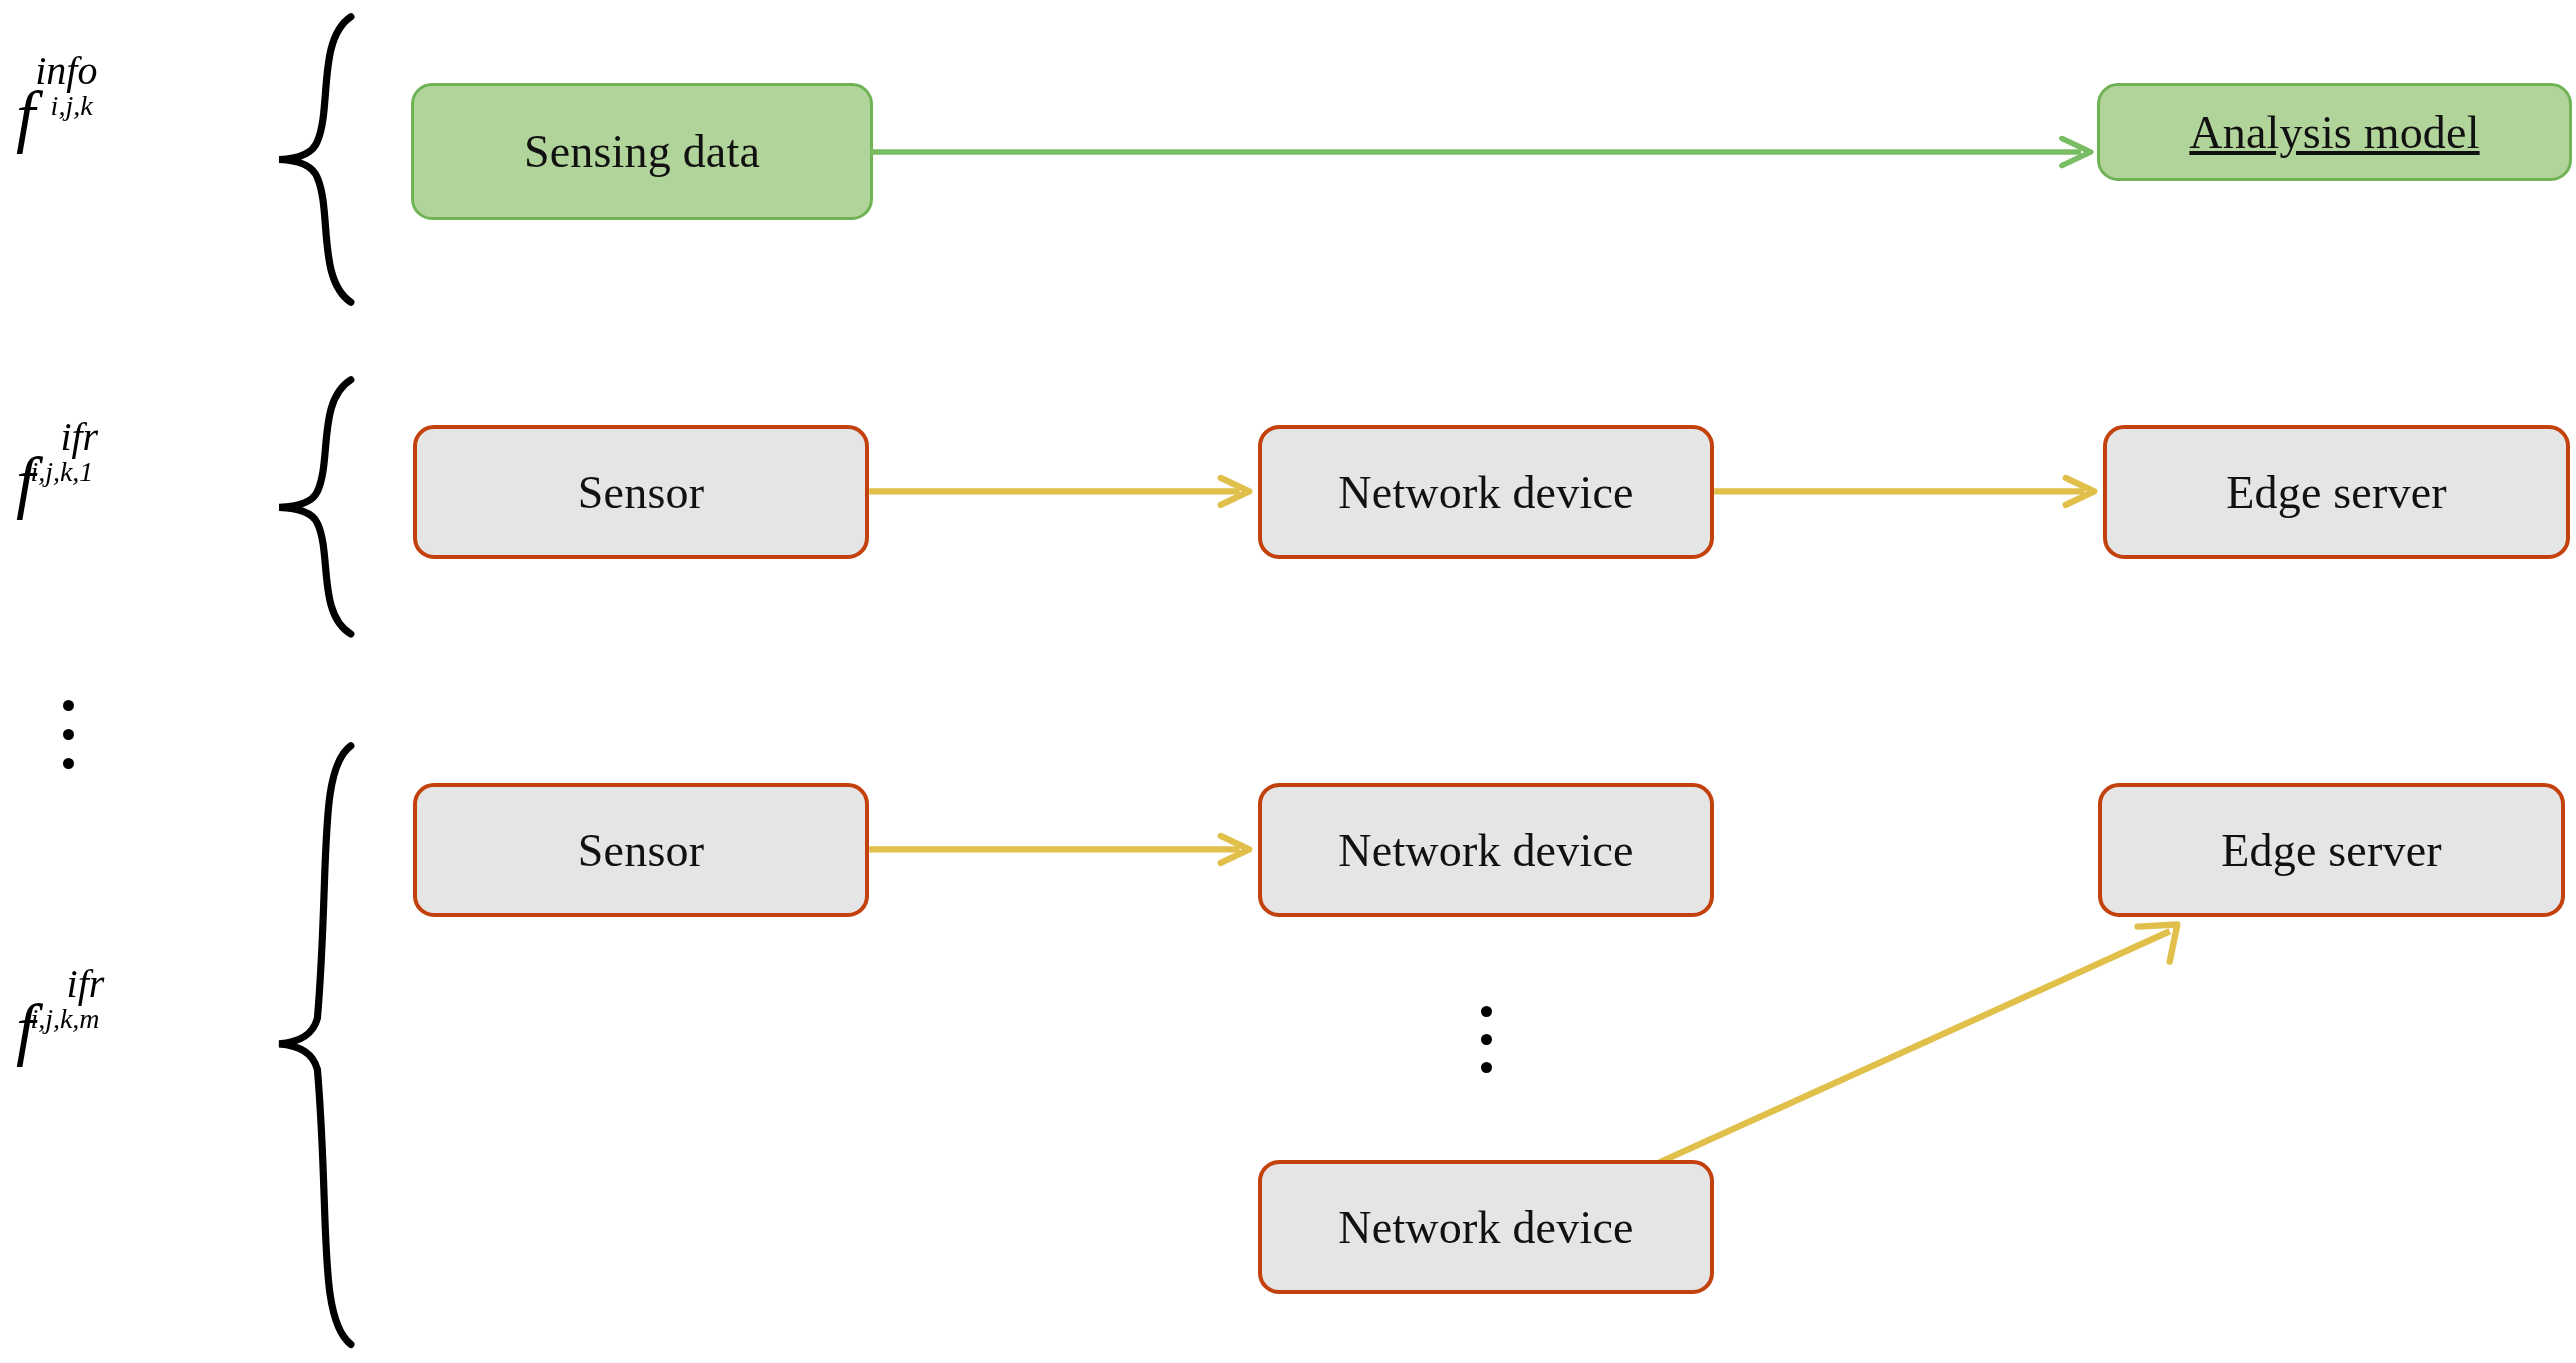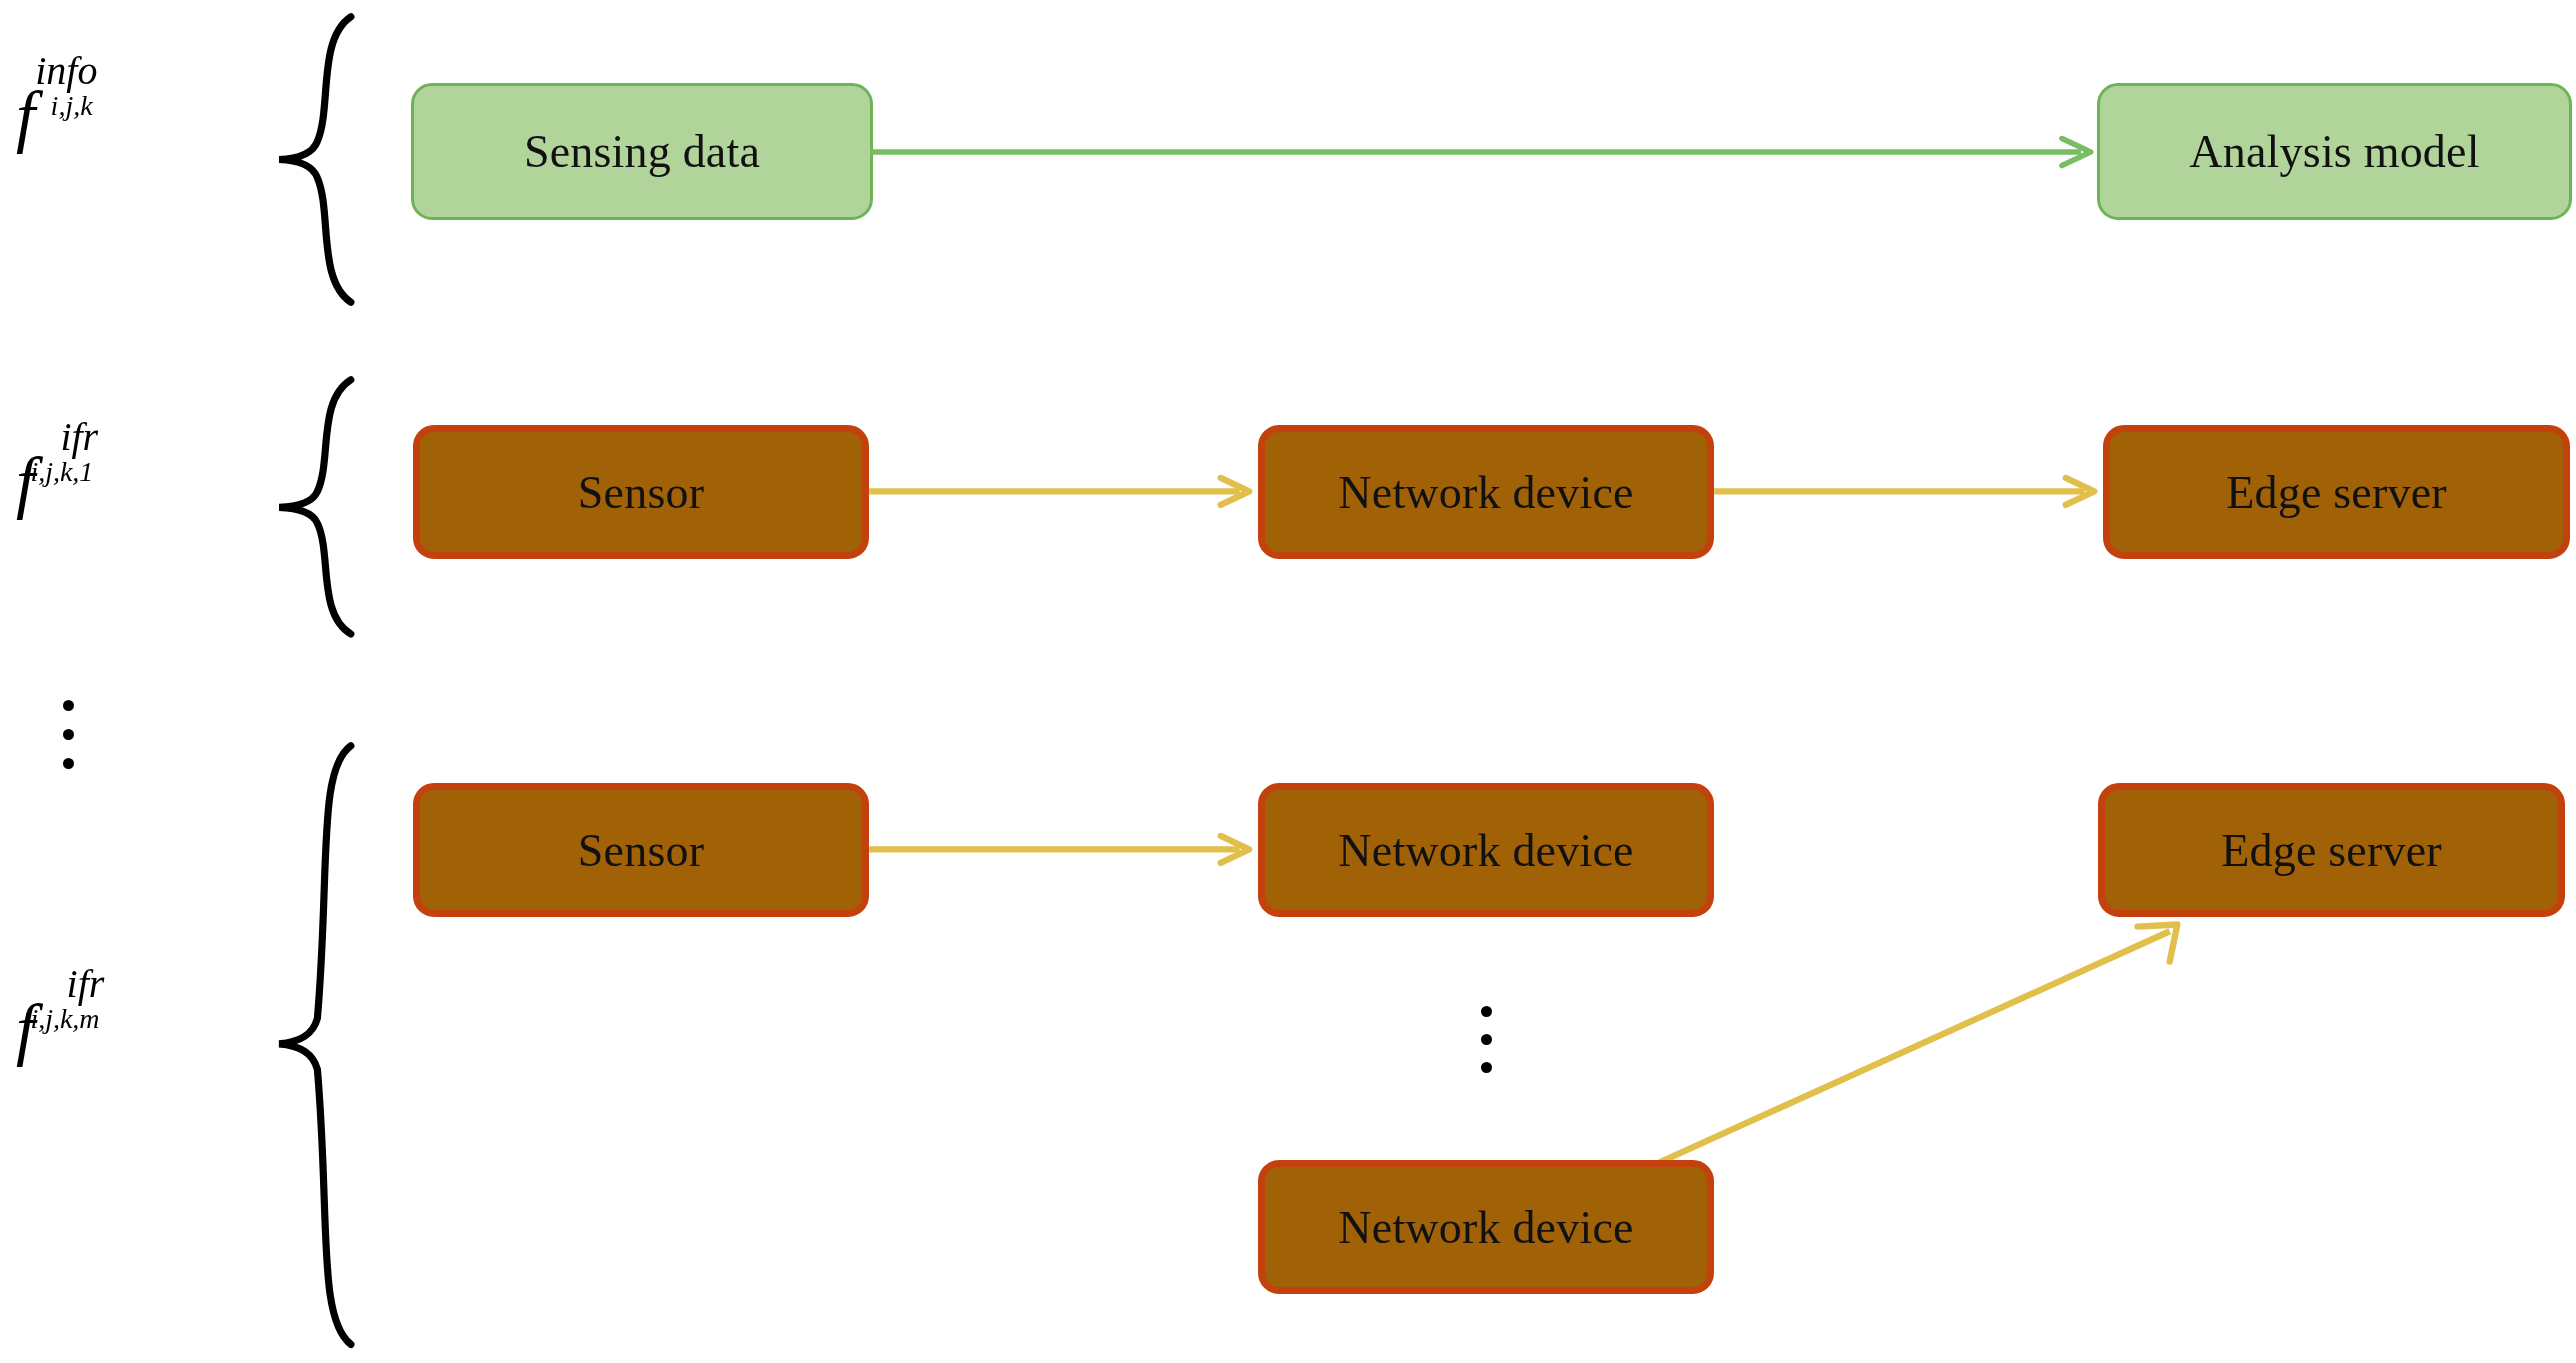--- a/index.html
+++ b/index.html
@@ -71,22 +71,22 @@
     font-size: 46px;
     color: #111111;
     letter-spacing: 0.2px;
     font-family: "Liberation Serif", "DejaVu Serif", serif;
   }
   .node.green {
     background: #b1d49a;
     border: 3.2px solid #6fb356;
   }
   .node.yellow {
-    background: #a16207;
-    border: 7px solid #c2410c;
+    background: #e5e5e5;
+    border: 4px solid #c2410c;
   }
 
   
   .conn {
     position: absolute;
     pointer-events: none;
   }
 
   
   .vdots {
@@ -120,21 +120,21 @@
 
   <div class="node green" style="left:411px; top:83px; width:462px; height:137px;">
     <span>Sensing data</span>
   </div>
 
   <svg class="conn" style="left:869px; top:136px;" width="1244" height="40" viewBox="0 0 1560 50">
     <line x1="2" y1="20" x2="1520" y2="20" stroke="#78bd63" stroke-width="7"></line>
     <path d="M 1496 3 L 1532 20 L 1496 37" fill="none" stroke="#78bd63" stroke-width="7" stroke-linecap="round" stroke-linejoin="round"></path>
   </svg>
 
-  <div class="node green" style="left:2097px; top:83px; width:475px; height:137px;">
+  <div class="node green" style="left:2097px; top:83px; width:475px; height:98px;text-decoration:underline;">
     <span>Analysis model</span>
   </div>
 
   <div class="grp-label" style="left:16px; top:446px;">
     <span class="base">f</span><span class="scripts"><span class="sup">ifr</span><span class="sub">i,j,k,1</span></span>
   </div>
 
   <svg class="brace" style="left:271px; top:375px;" width="88" height="263" viewBox="0 0 110 330">
     <path d="M 100 6 C 58 32, 76 108, 58 146 C 52 160, 34 165, 10 166
              C 34 167, 52 172, 58 186 C 76 224, 58 300, 100 325" fill="none" stroke="#000000" stroke-width="9" stroke-linecap="round"></path>

